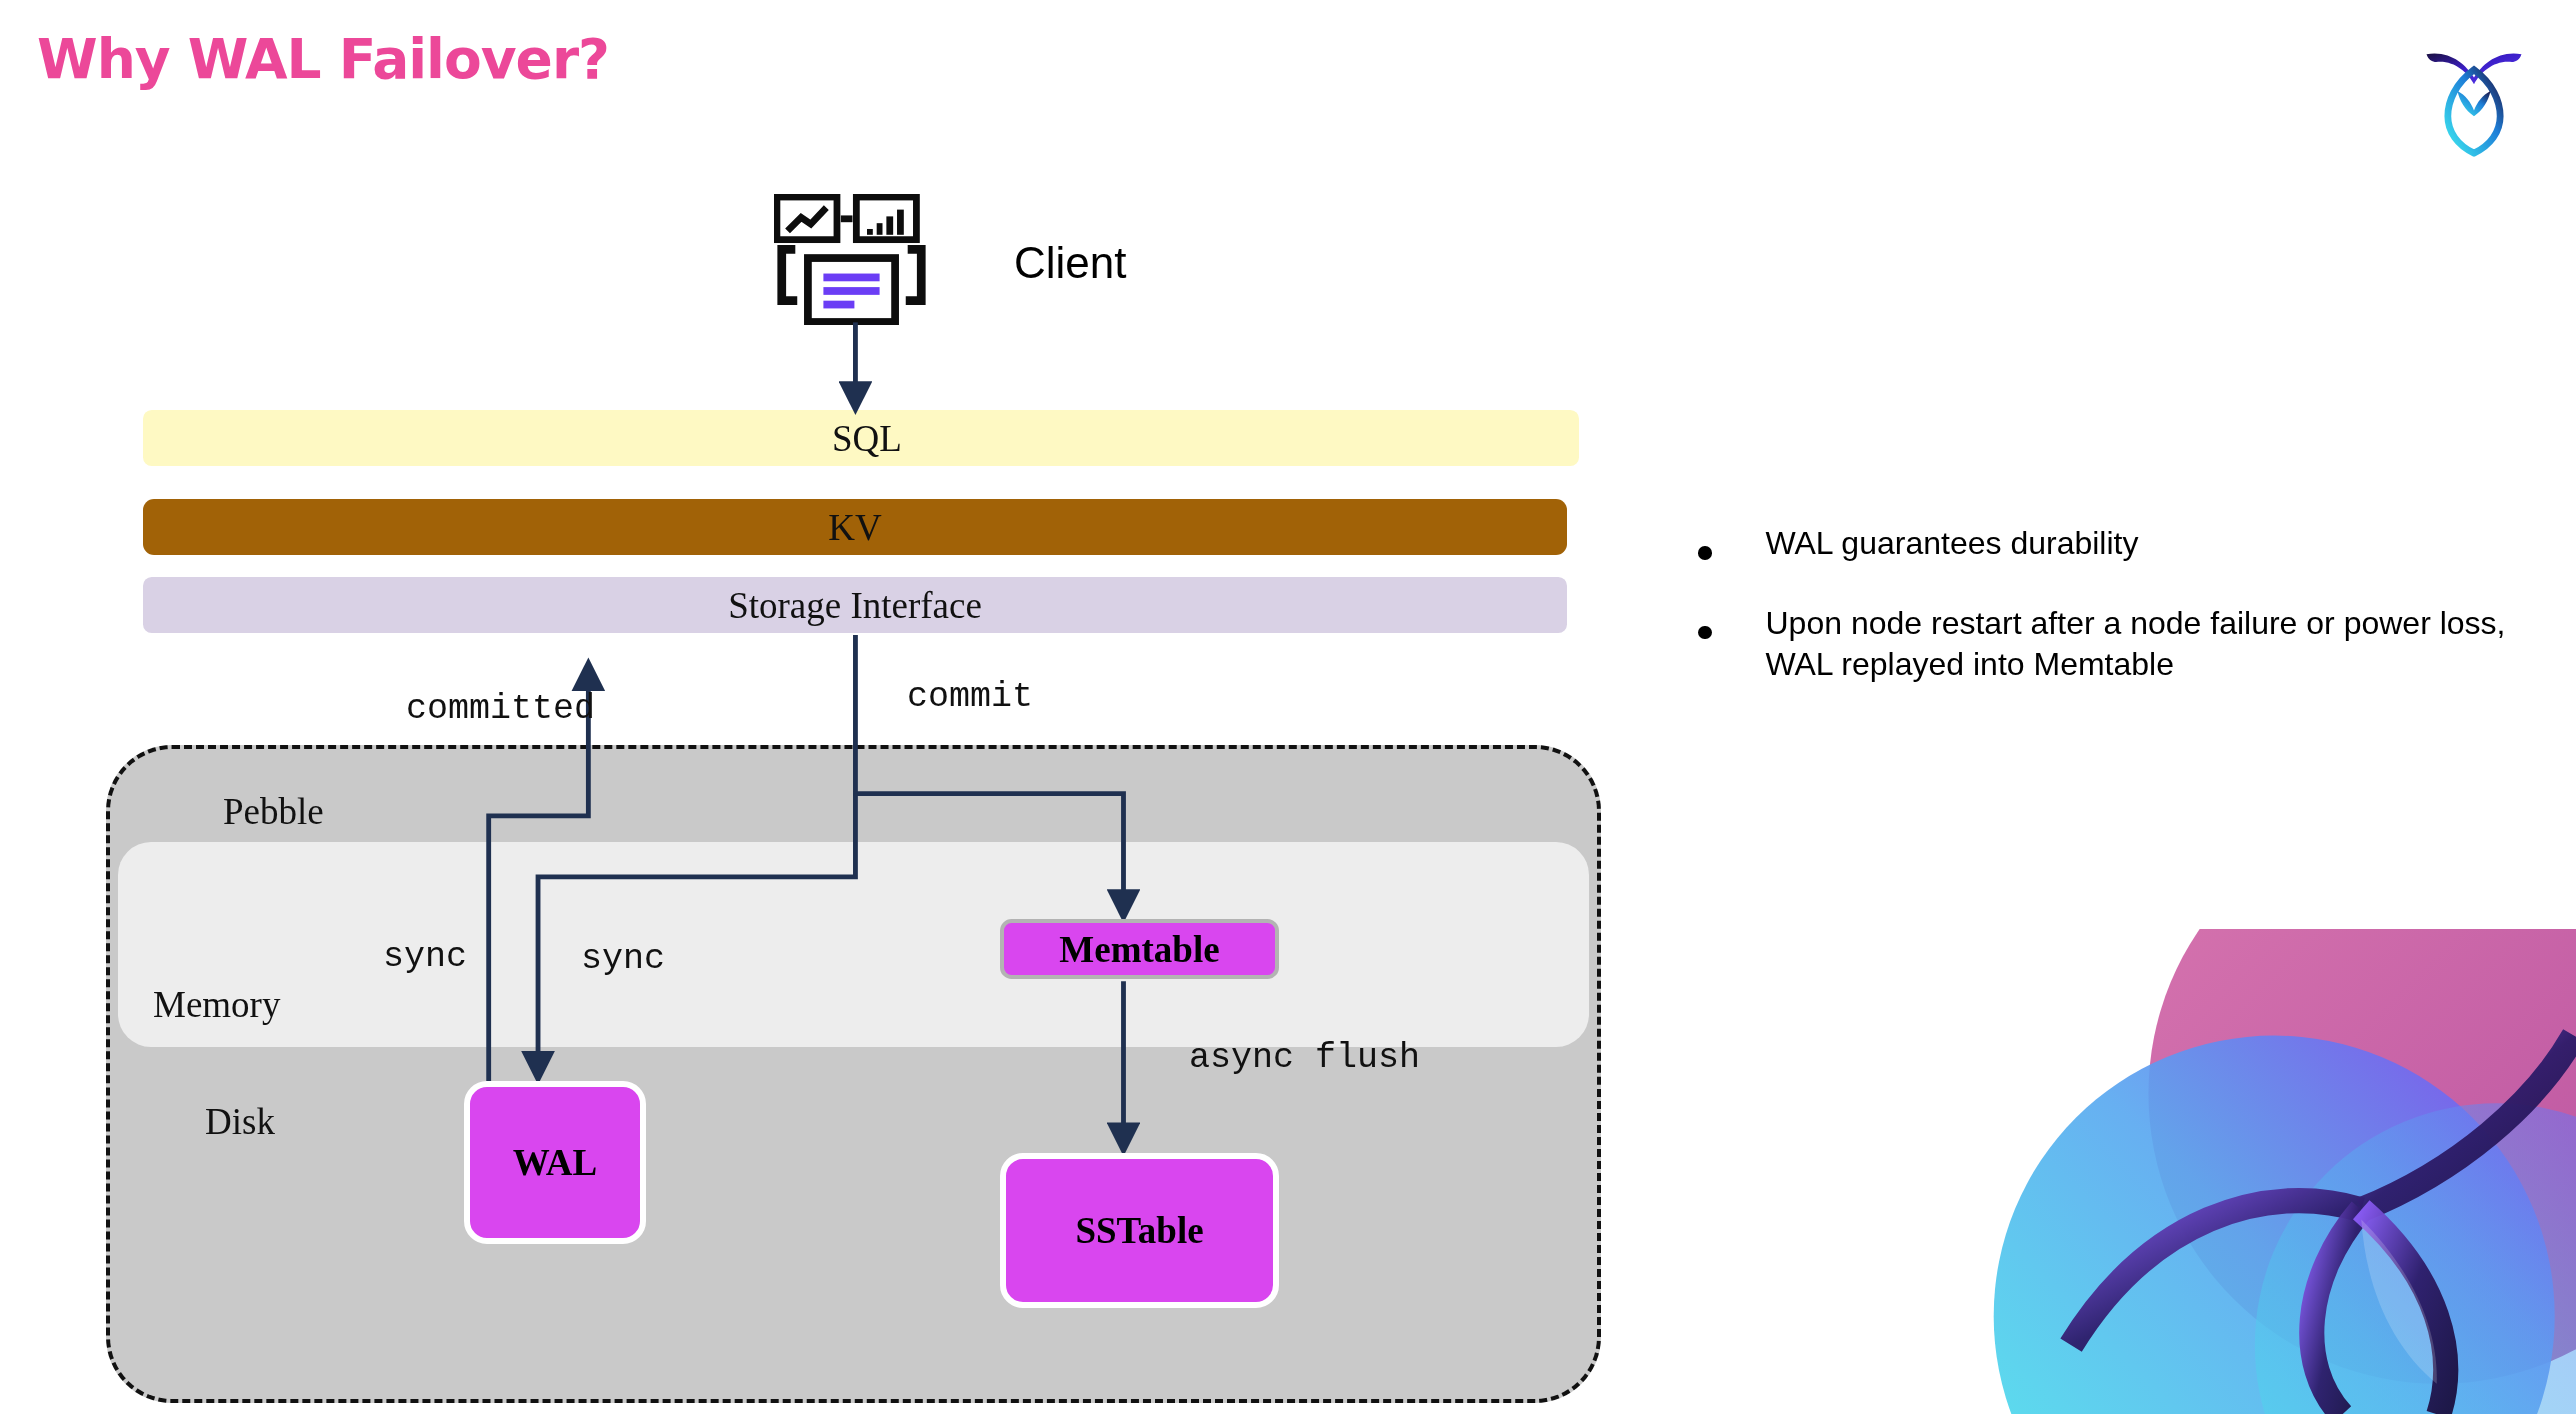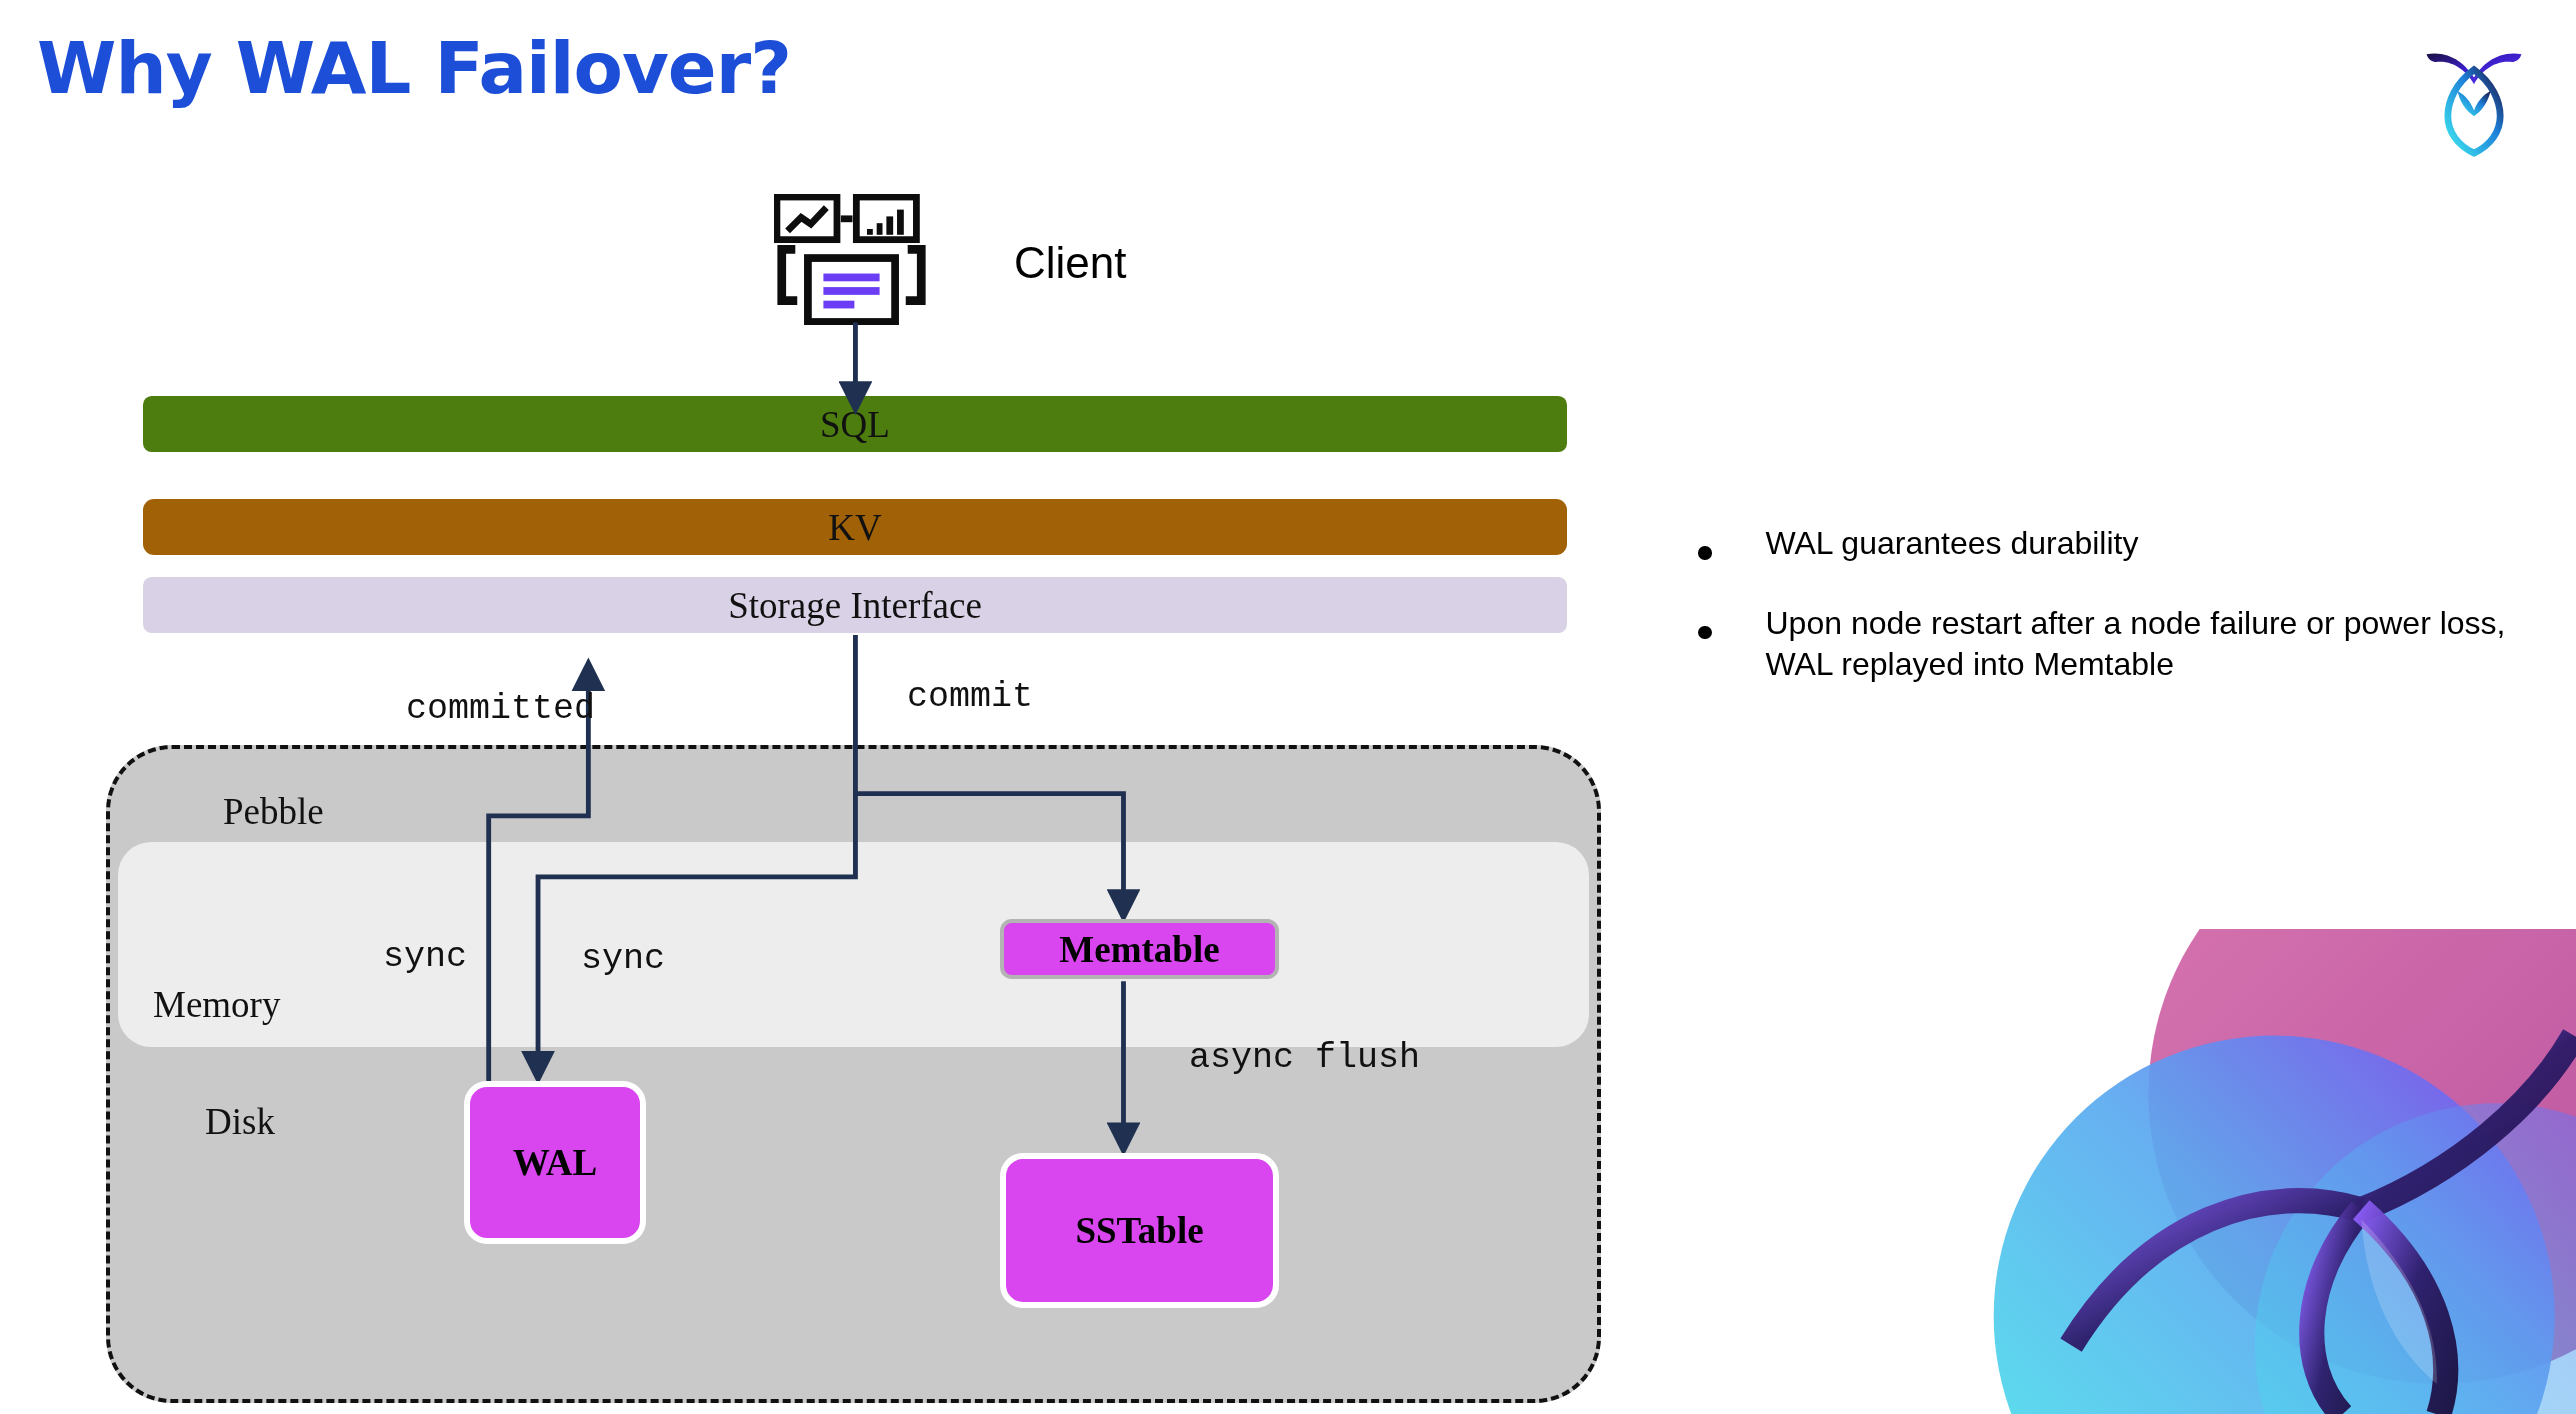--- a/index.html
+++ b/index.html
@@ -5,43 +5,43 @@
   html,body{margin:0;padding:0;background:#ffffff;}
   body{width:2576px;height:1415px;position:relative;overflow:hidden;
        font-family:"Liberation Sans",sans-serif;}
 
   .slide{position:absolute;inset:0;background:#fff;}
 
   
   #page-title{
     position:absolute;left:37px;top:29px;
     font-family:"DejaVu Sans",sans-serif;
-    font-weight:bold;font-size:72px;letter-spacing:-1px;
-    color:#1d4ed8;line-height:1.1;white-space:nowrap;
+    font-weight:bold;font-size:55px;letter-spacing:-1px;
+    color:#ec4899;line-height:1.1;white-space:nowrap;
   }
 
   
   #brand-logo{position:absolute;left:2411px;top:31px;width:126px;height:126px;}
 
   
   #decoration{position:absolute;left:1955px;top:929px;width:621px;height:486px;
               overflow:hidden;pointer-events:none;}
 
   
   #client-icon{position:absolute;left:774px;top:194px;width:155px;height:131px;}
   #client-label{position:absolute;left:1014px;top:238px;font-size:44px;color:#000;
                 font-family:"Liberation Sans",sans-serif;}
 
   
   .layer-bar{
     position:absolute;left:143px;width:1424px;height:56px;border-radius:8.7px;
     display:flex;align-items:center;justify-content:center;
     font-family:"Liberation Serif",serif;font-size:37px;color:#111;
   }
-  #bar-sql{top:396px;background:#4d7c0f;}
+  #bar-sql{top:410px;background:#fef9c3;padding-left:12px;}
   #bar-kv{top:499px;background:#a16207;border-radius:11px;}
   #bar-storage{top:577px;background:#d9d1e5;text-align:center;}
 
   
   #pebble-box{
     position:absolute;left:106px;top:745px;width:1495px;height:658px;
     background:#c9c9c9;border:4.8px dashed #111;border-radius:66px;
     box-sizing:border-box;
   }
   #pebble-label{position:absolute;left:223px;top:790px;

